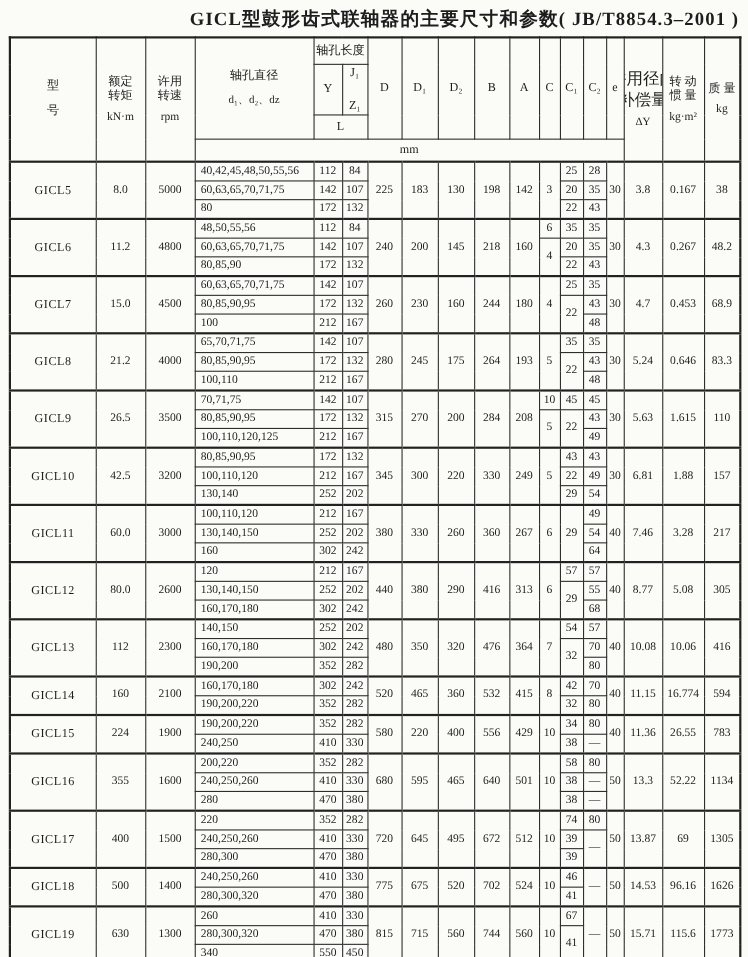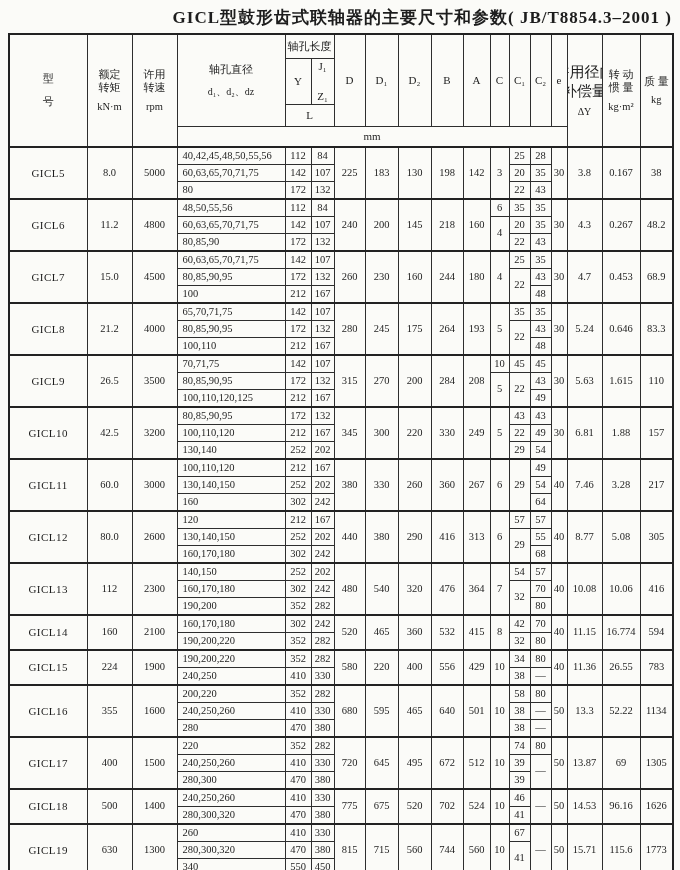--- a/index.html
+++ b/index.html
@@ -430,21 +430,21 @@
           <td>68</td>
         </tr>
         <tr class="group-start">
           <td rowspan="3" class="model-cell">GICL13</td>
           <td rowspan="3">112</td>
           <td rowspan="3">2300</td>
           <td class="bore">140,150</td>
           <td>252</td>
           <td>202</td>
           <td rowspan="3">480</td>
-          <td rowspan="3">540</td>
+          <td rowspan="3">350</td>
           <td rowspan="3">320</td>
           <td rowspan="3">476</td>
           <td rowspan="3">364</td>
           <td rowspan="3">7</td>
           <td>54</td>
           <td>57</td>
           <td rowspan="3">40</td>
           <td rowspan="3">10.08</td>
           <td rowspan="3">10.06</td>
           <td rowspan="3">416</td>

